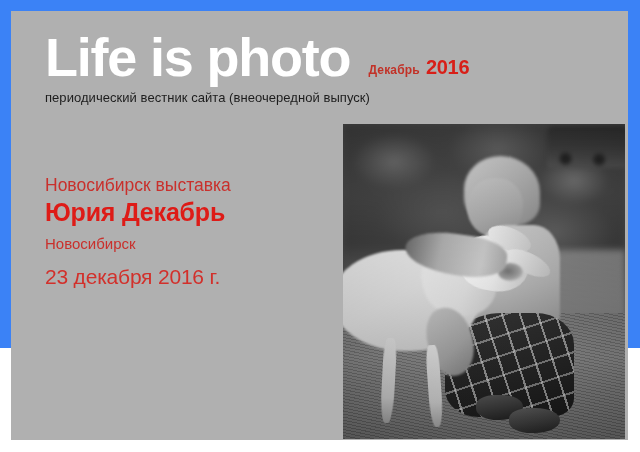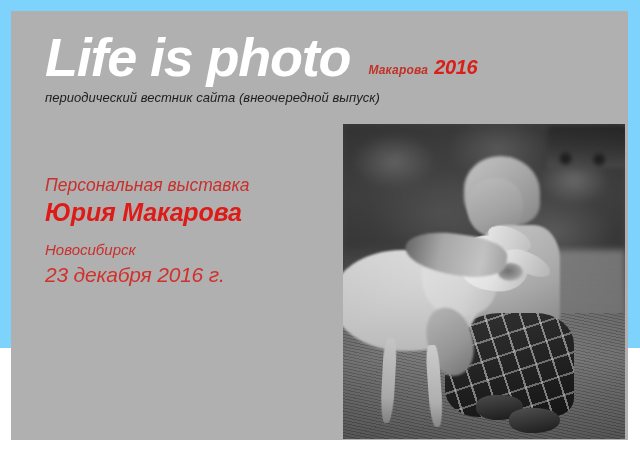--- a/index.html
+++ b/index.html
@@ -11,22 +11,21 @@
     width: 640px;
     height: 452px;
     overflow: hidden;
     font-family: "Liberation Sans", sans-serif;
   }
 
   #poster {
     position: relative;
     width: 640px;
     height: 348px;
-    background: #7dd3fc;
-    font-style: italic;
+    background: #3b82f6;
   }
 
   
   #panel {
     position: absolute;
     left: 11px;
     top: 11px;
     width: 617px;
     height: 429px;
     background: #b0b0b0;
@@ -95,28 +94,28 @@
   }
   #artist-name {
     font-size: 25px;
     font-weight: bold;
     color: #de1b17;
     line-height: 31px;
     letter-spacing: -0.2px;
     white-space: nowrap;
   }
   #city-name {
-    margin-top: 12px;
+    margin-top: 6px;
     font-size: 15px;
     color: #c9302c;
     line-height: 20px;
     white-space: nowrap;
   }
   #event-date {
-    margin-top: 1px;
+    margin-top: 9px;
     font-size: 21px;
     color: #d2302b;
     line-height: 27px;
     letter-spacing: -0.2px;
     white-space: nowrap;
   }
 
   
   #photo {
     position: absolute;
@@ -375,29 +374,29 @@
 <body>
 
 <div id="poster">
 
   <div id="panel">
 
     <div id="masthead">
       <div id="masthead-row">
         <div id="brand-title">Life is photo</div>
         <div id="issue-date">
-          <span id="issue-month">Макарова</span><span id="issue-year">2016</span>
+          <span id="issue-month">Декабрь</span><span id="issue-year">2016</span>
         </div>
       </div>
       <div id="brand-tagline">периодический вестник сайта (внеочередной выпуск)</div>
     </div>
 
     <div id="info-block">
-      <div id="exhibition-kind">Персональная выставка</div>
-      <div id="artist-name">Юрия Макарова</div>
+      <div id="exhibition-kind">Новосибирск выставка</div>
+      <div id="artist-name">Юрия Декабрь</div>
       <div id="city-name">Новосибирск</div>
       <div id="event-date">23 декабря 2016 г.</div>
     </div>
 
     <div id="photo">
       <div class="layer foliage"></div>
       <div class="vehicle"></div>
       <div class="ground-right"></div>
       <div class="ground"></div>
 

